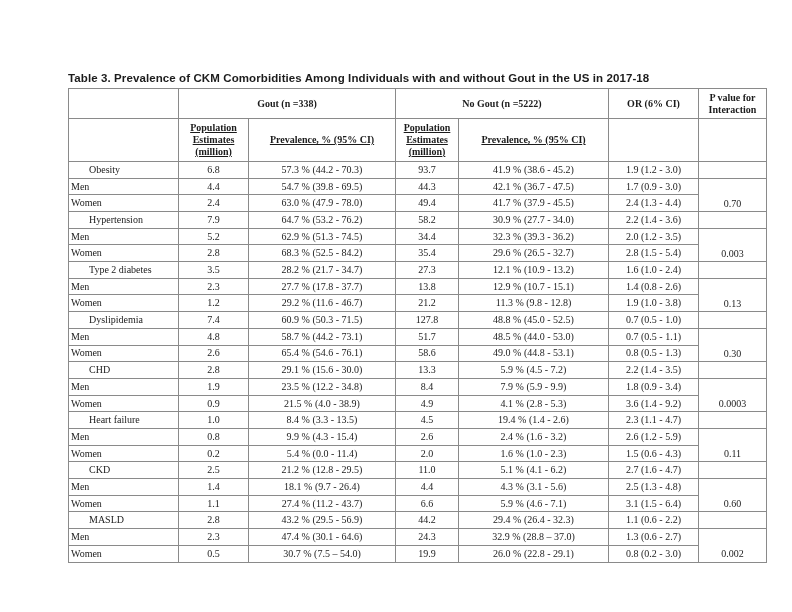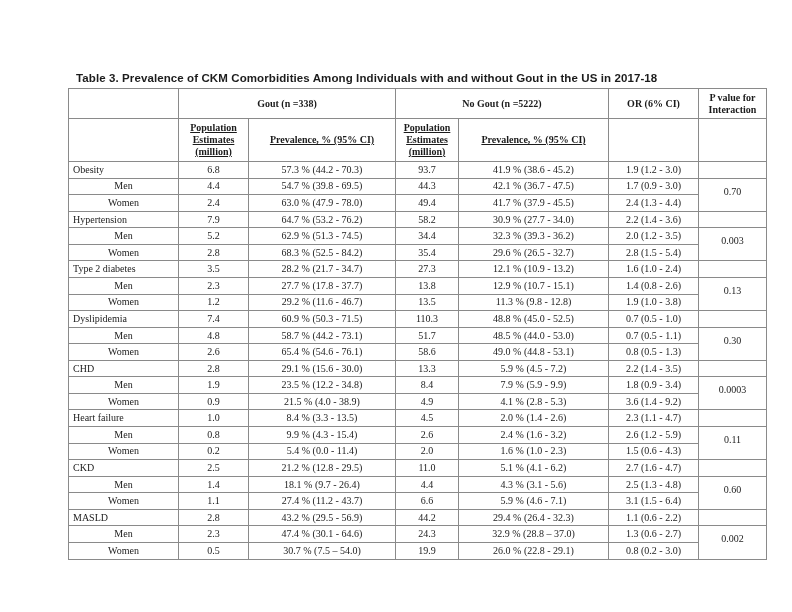--- a/index.html
+++ b/index.html
@@ -14,21 +14,20 @@
   .table-title {
     position: absolute;
     left: 68px;
     top: 72px;
     font-family: "Liberation Sans", sans-serif;
     font-size: 11.5px;
     font-weight: 600;
     color: #1c1c1c;
     white-space: nowrap;
     letter-spacing: 0.1px;
-    margin-left: 8px;
   }
   table.ckm {
     position: absolute;
     left: 68px;
     top: 88px;
     width: 698px;
     border-collapse: collapse;
     table-layout: fixed;
     border: 1.5px solid #4d4d4d;
     color: #1b1b1b;
@@ -39,26 +38,26 @@
     text-align: center;
     vertical-align: middle;
     font-size: 10px;
     line-height: 1.18;
     overflow: hidden;
   }
   thead tr.group-row { height: 30px; }
   thead tr.subhead-row { height: 43px; text-decoration: underline; }
   thead th { font-weight: bold; }
   tbody tr { height: 16.57px; }
-  tbody td.label-main { text-align: left; padding-left: 4px; }
-  tbody td.label-sub { text-align: center; }
+  tbody td.label-main { text-align: left; padding-left: 20px; }
+  tbody td.label-sub { text-align: left; }
   tbody td.p-span {
     vertical-align: top;
     line-height: 15.5px;
-    padding-top: 5px;
+    padding-top: 17px;
   }
 </style>
 </head>
 <body>
 
 <div class="page">
   <div class="table-title">Table 3. Prevalence of CKM Comorbidities Among Individuals with and without Gout in the US in 2017-18</div>
 
   <table class="ckm">
     <colgroup>
@@ -156,29 +155,29 @@
           <td>27.7 % (17.8 - 37.7)</td>
           <td>13.8</td>
           <td>12.9 % (10.7 - 15.1)</td>
           <td>1.4 (0.8 - 2.6)</td>
           <td rowspan="2" class="p-span">0.13</td>
         </tr>
         <tr>
           <td class="label-sub">Women</td>
           <td>1.2</td>
           <td>29.2 % (11.6 - 46.7)</td>
-          <td>13.5</td>
+          <td>21.2</td>
           <td>11.3 % (9.8 - 12.8)</td>
           <td>1.9 (1.0 - 3.8)</td>
         </tr>
         <tr>
           <td class="label-main">Dyslipidemia</td>
           <td>7.4</td>
           <td>60.9 % (50.3 - 71.5)</td>
-          <td>110.3</td>
+          <td>127.8</td>
           <td>48.8 % (45.0 - 52.5)</td>
           <td>0.7 (0.5 - 1.0)</td>
           <td></td>
         </tr>
         <tr>
           <td class="label-sub">Men</td>
           <td>4.8</td>
           <td>58.7 % (44.2 - 73.1)</td>
           <td>51.7</td>
           <td>48.5 % (44.0 - 53.0)</td>
@@ -217,21 +216,21 @@
           <td>21.5 % (4.0 - 38.9)</td>
           <td>4.9</td>
           <td>4.1 % (2.8 - 5.3)</td>
           <td>3.6 (1.4 - 9.2)</td>
         </tr>
         <tr>
           <td class="label-main">Heart failure</td>
           <td>1.0</td>
           <td>8.4 % (3.3 - 13.5)</td>
           <td>4.5</td>
-          <td>2.0 % (1.4 - 2.6)</td>
+          <td>19.4 % (1.4 - 2.6)</td>
           <td>2.3 (1.1 - 4.7)</td>
           <td></td>
         </tr>
         <tr>
           <td class="label-sub">Men</td>
           <td>0.8</td>
           <td>9.9 % (4.3 - 15.4)</td>
           <td>2.6</td>
           <td>2.4 % (1.6 - 3.2)</td>
           <td>2.6 (1.2 - 5.9)</td>

